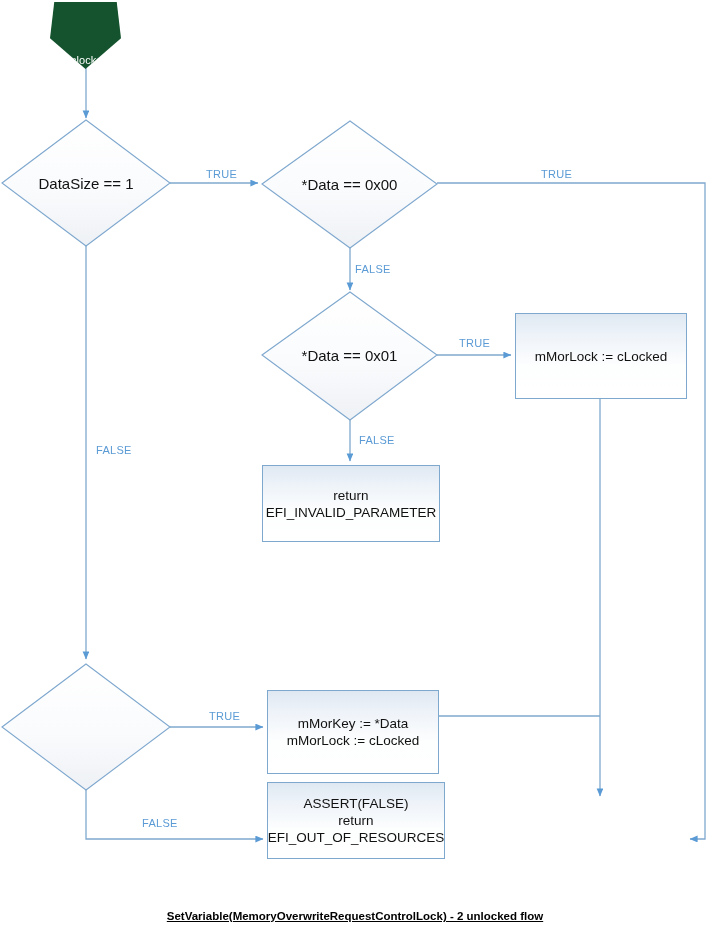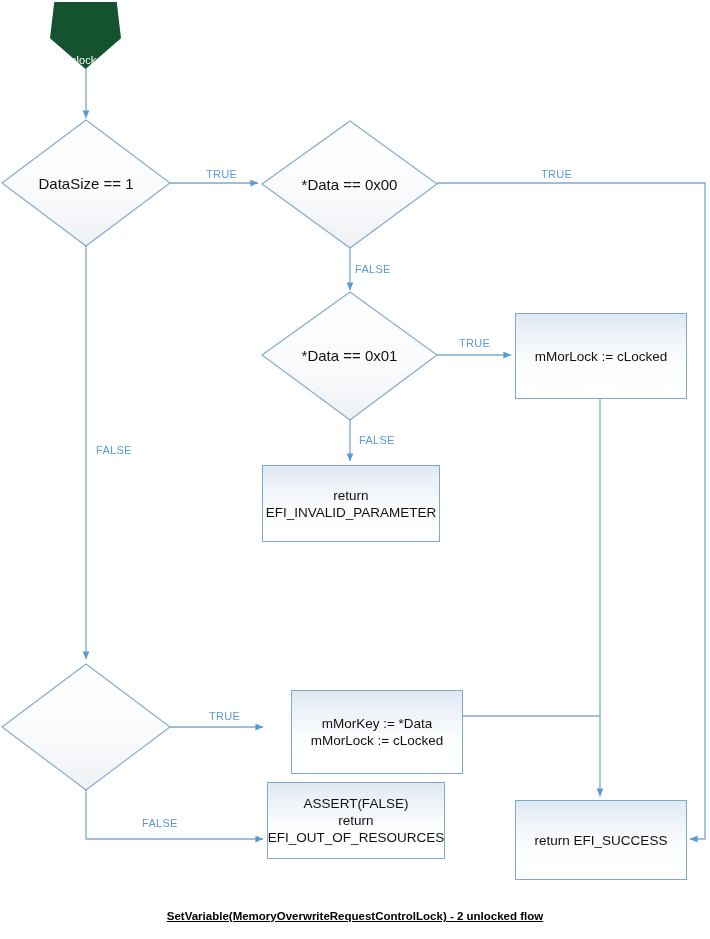--- a/index.html
+++ b/index.html
@@ -112,34 +112,31 @@
 
   <div class="node proc" style="left:515px;top:313px;width:170px;height:84px;">
     <div class="txt">mMorLock := cLocked</div>
   </div>
 
   <div class="node proc" style="left:262px;top:465px;width:176px;height:75px;">
     <div class="txt">return
 EFI_INVALID_PARAMETER</div>
   </div>
 
-  <div class="node proc" style="left:267px;top:690px;width:170px;height:82px;margin-left:24px;">
+  <div class="node proc" style="left:267px;top:690px;width:170px;height:82px;">
     <div class="txt">mMorKey := *Data
 mMorLock := cLocked</div>
   </div>
 
   <div class="node proc" style="left:267px;top:782px;width:176px;height:75px;">
     <div class="txt">ASSERT(FALSE)
 return
 EFI_OUT_OF_RESOURCES</div>
   </div>
 
-  <div class="node proc" style="left:515px;top:800px;width:170px;height:78px;">
-    <div class="txt">return EFI_SUCCESS</div>
-  </div>
 
   <div class="edgelabel" style="left:206px;top:168px;">TRUE</div>
 
   <div class="edgelabel" style="left:96px;top:444px;">FALSE</div>
 
   <div class="edgelabel" style="left:541px;top:168px;">TRUE</div>
 
   <div class="edgelabel" style="left:355px;top:263px;">FALSE</div>
 
   <div class="edgelabel" style="left:459px;top:337px;">TRUE</div>

